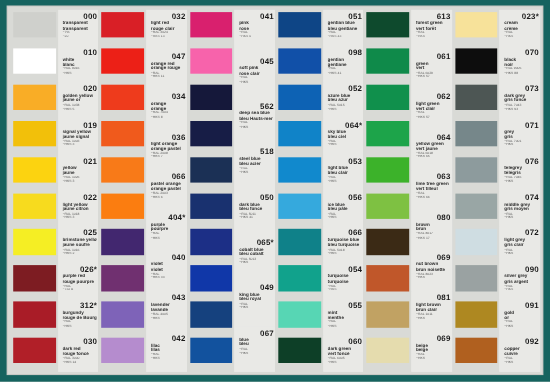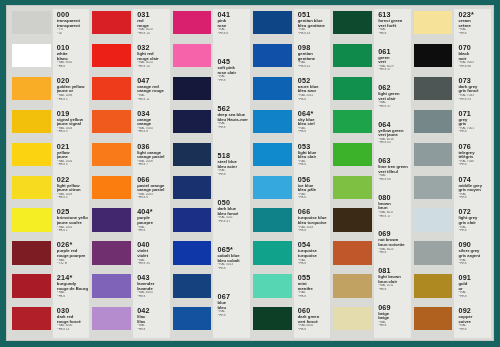--- a/index.html
+++ b/index.html
@@ -55,21 +55,21 @@
   .lcell{
     flex:1 1 0;
     min-height:0;
     padding:2px 1px 0 4px;
     box-sizing:border-box;
     overflow:hidden;
     background:#e9e9e6;
   }
   .code{
     font-size:7.2px;font-weight:bold;color:#1a1a1a;
-    line-height:8px;letter-spacing:.2px;
+    line-height:8px;letter-spacing:.2px;text-align:right;
   }
   .en,.fr{
     font-size:4.2px;color:#2a2a2a;line-height:4.6px;
     font-weight:bold;
     white-space:nowrap;overflow:hidden;
   }
   .tiny{
     font-size:3.1px;color:#5a5a5a;line-height:3.5px;
     white-space:nowrap;overflow:hidden;
   }
@@ -163,21 +163,21 @@
             <div class="tiny">~HKS 2</div>
           </div>
           <div class="lcell">
             <div class="code">026*</div>
             <div class="en">purple red</div>
             <div class="fr">rouge pourpre</div>
             <div class="tiny">~RAL</div>
             <div class="tiny">~732 B</div>
           </div>
           <div class="lcell">
-            <div class="code">214*</div>
+            <div class="code">312*</div>
             <div class="en">burgundy</div>
             <div class="fr">rouge de Bourgogne</div>
             <div class="tiny">~RAL</div>
             <div class="tiny">~HKS</div>
           </div>
           <div class="lcell">
             <div class="code">030</div>
             <div class="en">dark red</div>
             <div class="fr">rouge foncé</div>
             <div class="tiny">~RAL 3000</div>
@@ -213,27 +213,20 @@
           </div>
           <div class="cell">
             <div class="chip" style="background: rgb(126, 99, 184);"></div>
           </div>
           <div class="cell">
             <div class="chip" style="background: rgb(181, 140, 206);"></div>
           </div>
         </div>
         <div class="label-stack">
           <div class="lcell">
-            <div class="code">031</div>
-            <div class="en">red</div>
-            <div class="fr">rouge</div>
-            <div class="tiny">~RAL 3020</div>
-            <div class="tiny">~HKS 14</div>
-          </div>
-          <div class="lcell">
             <div class="code">032</div>
             <div class="en">light red</div>
             <div class="fr">rouge clair</div>
             <div class="tiny">~RAL 3024</div>
             <div class="tiny">~HKS 13</div>
           </div>
           <div class="lcell">
             <div class="code">047</div>
             <div class="en">orange red</div>
             <div class="fr">orange rouge</div>
@@ -361,20 +354,27 @@
             <div class="tiny">~HKS 41</div>
           </div>
           <div class="lcell">
             <div class="code">065*</div>
             <div class="en">cobalt blue</div>
             <div class="fr">bleu cobalt</div>
             <div class="tiny">~RAL 5013</div>
             <div class="tiny">~HKS</div>
           </div>
           <div class="lcell">
+            <div class="code">049</div>
+            <div class="en">king blue</div>
+            <div class="fr">bleu royal</div>
+            <div class="tiny">~RAL</div>
+            <div class="tiny">~HKS</div>
+          </div>
+          <div class="lcell">
             <div class="code">067</div>
             <div class="en">blue</div>
             <div class="fr">bleu</div>
             <div class="tiny">~RAL</div>
             <div class="tiny">~HKS</div>
           </div>
         </div>
       </div>
       <div class="col">
         <div class="swatch-stack">

